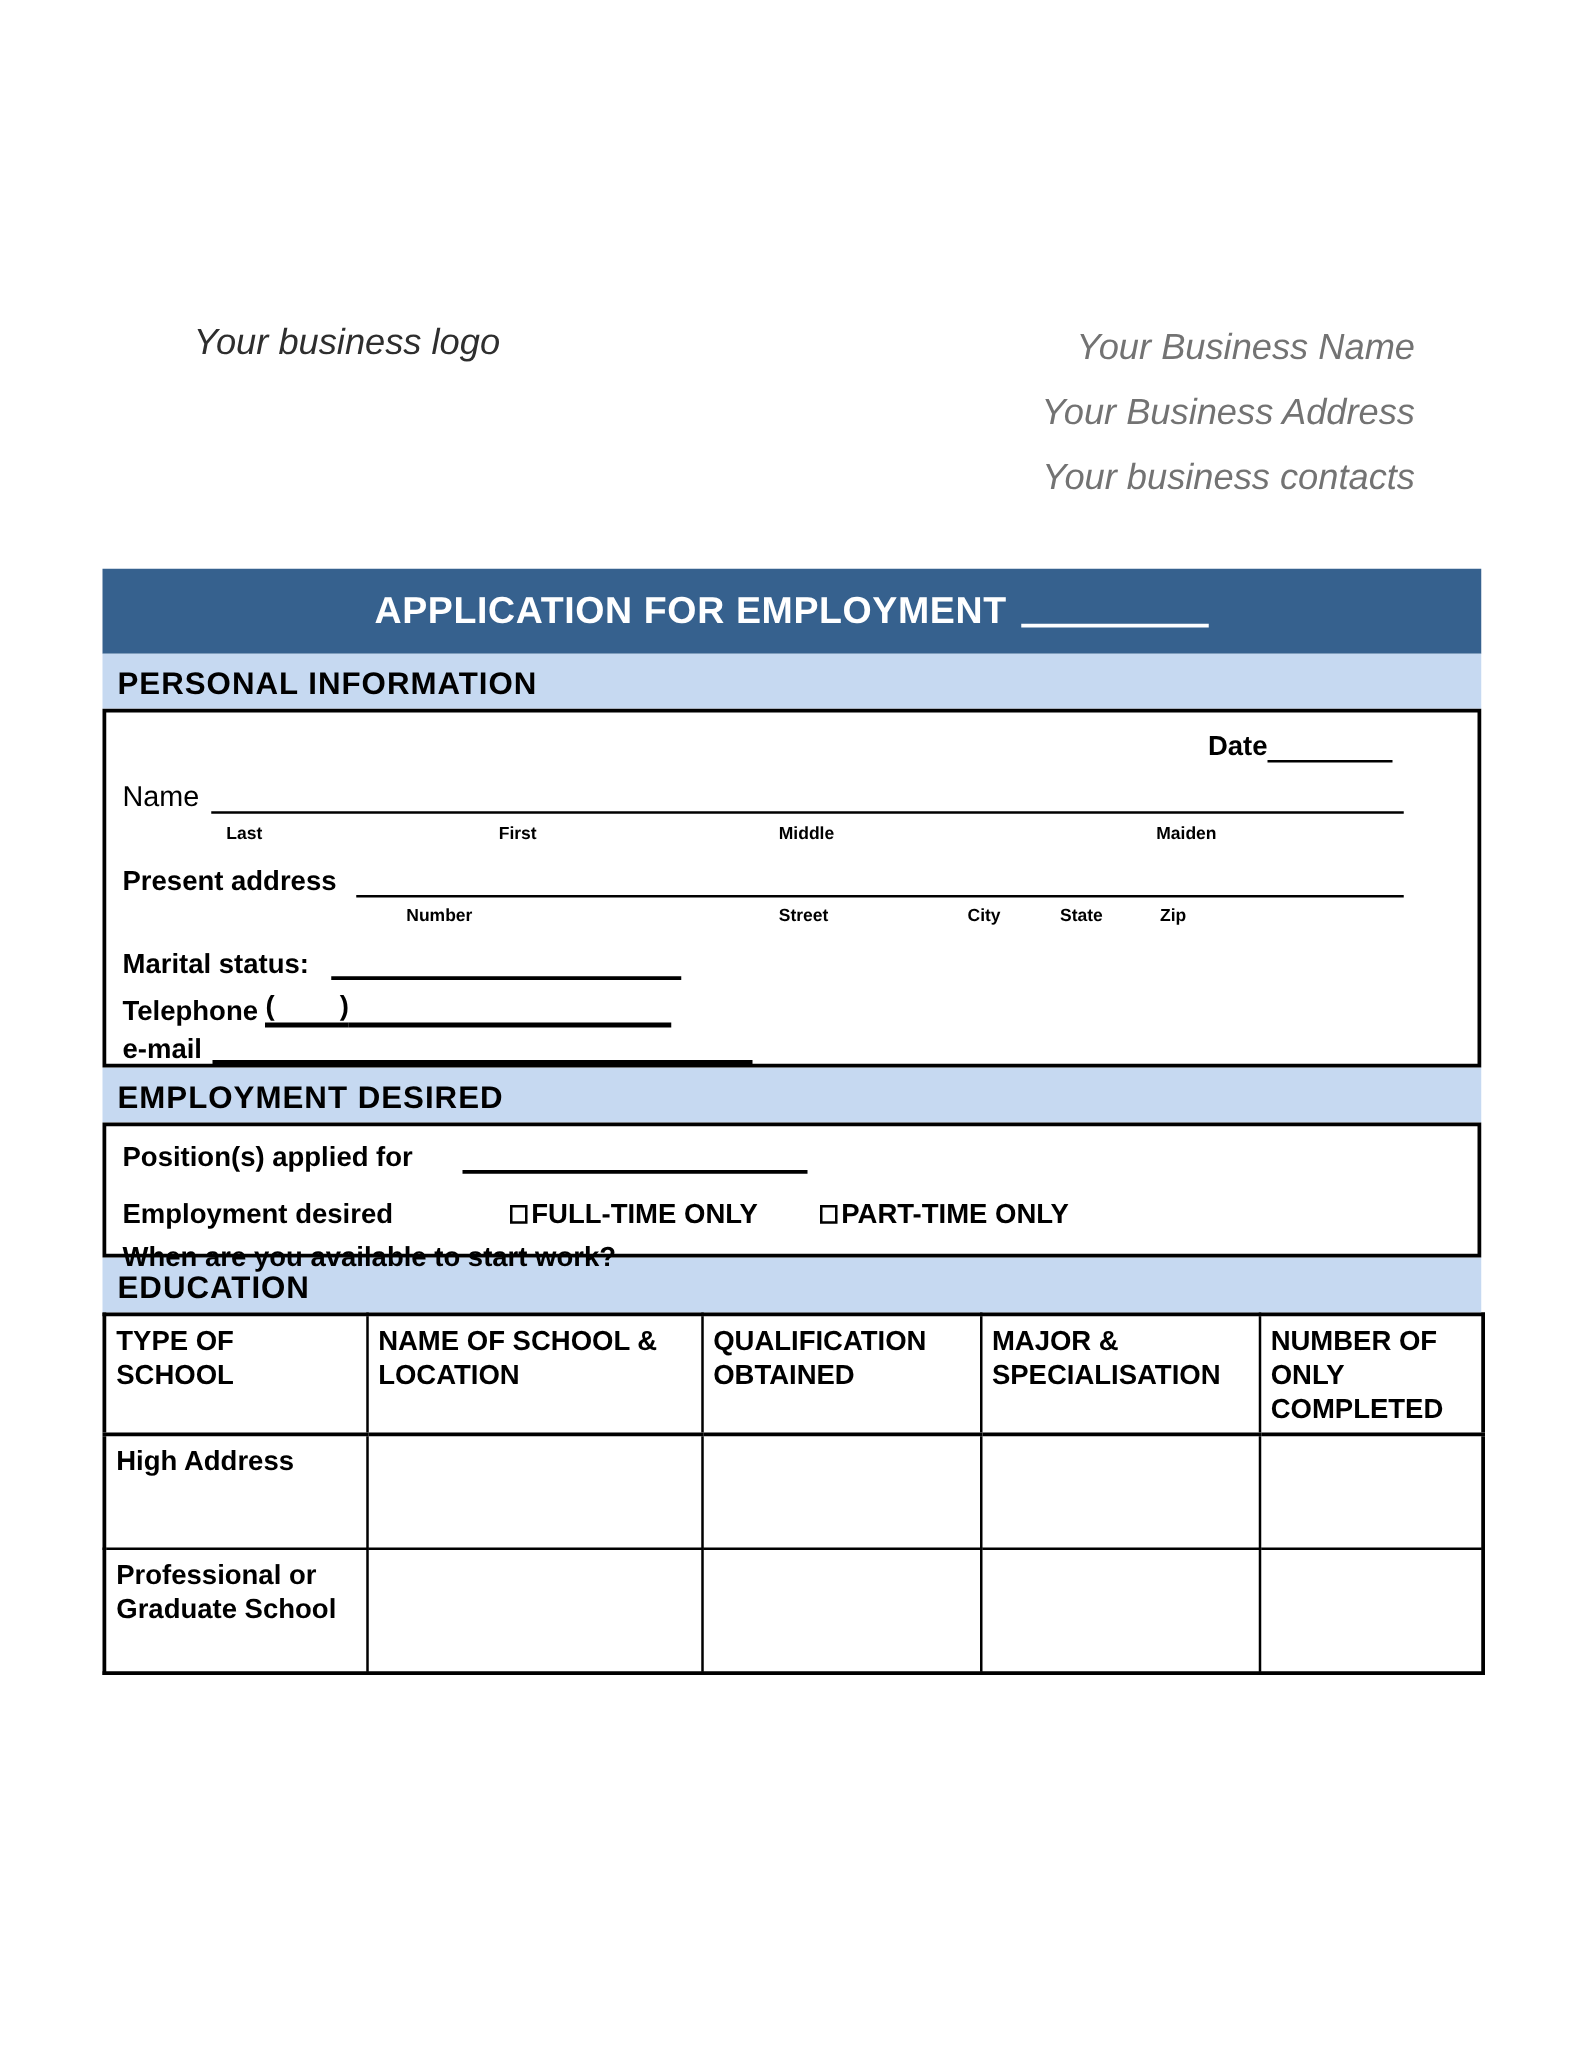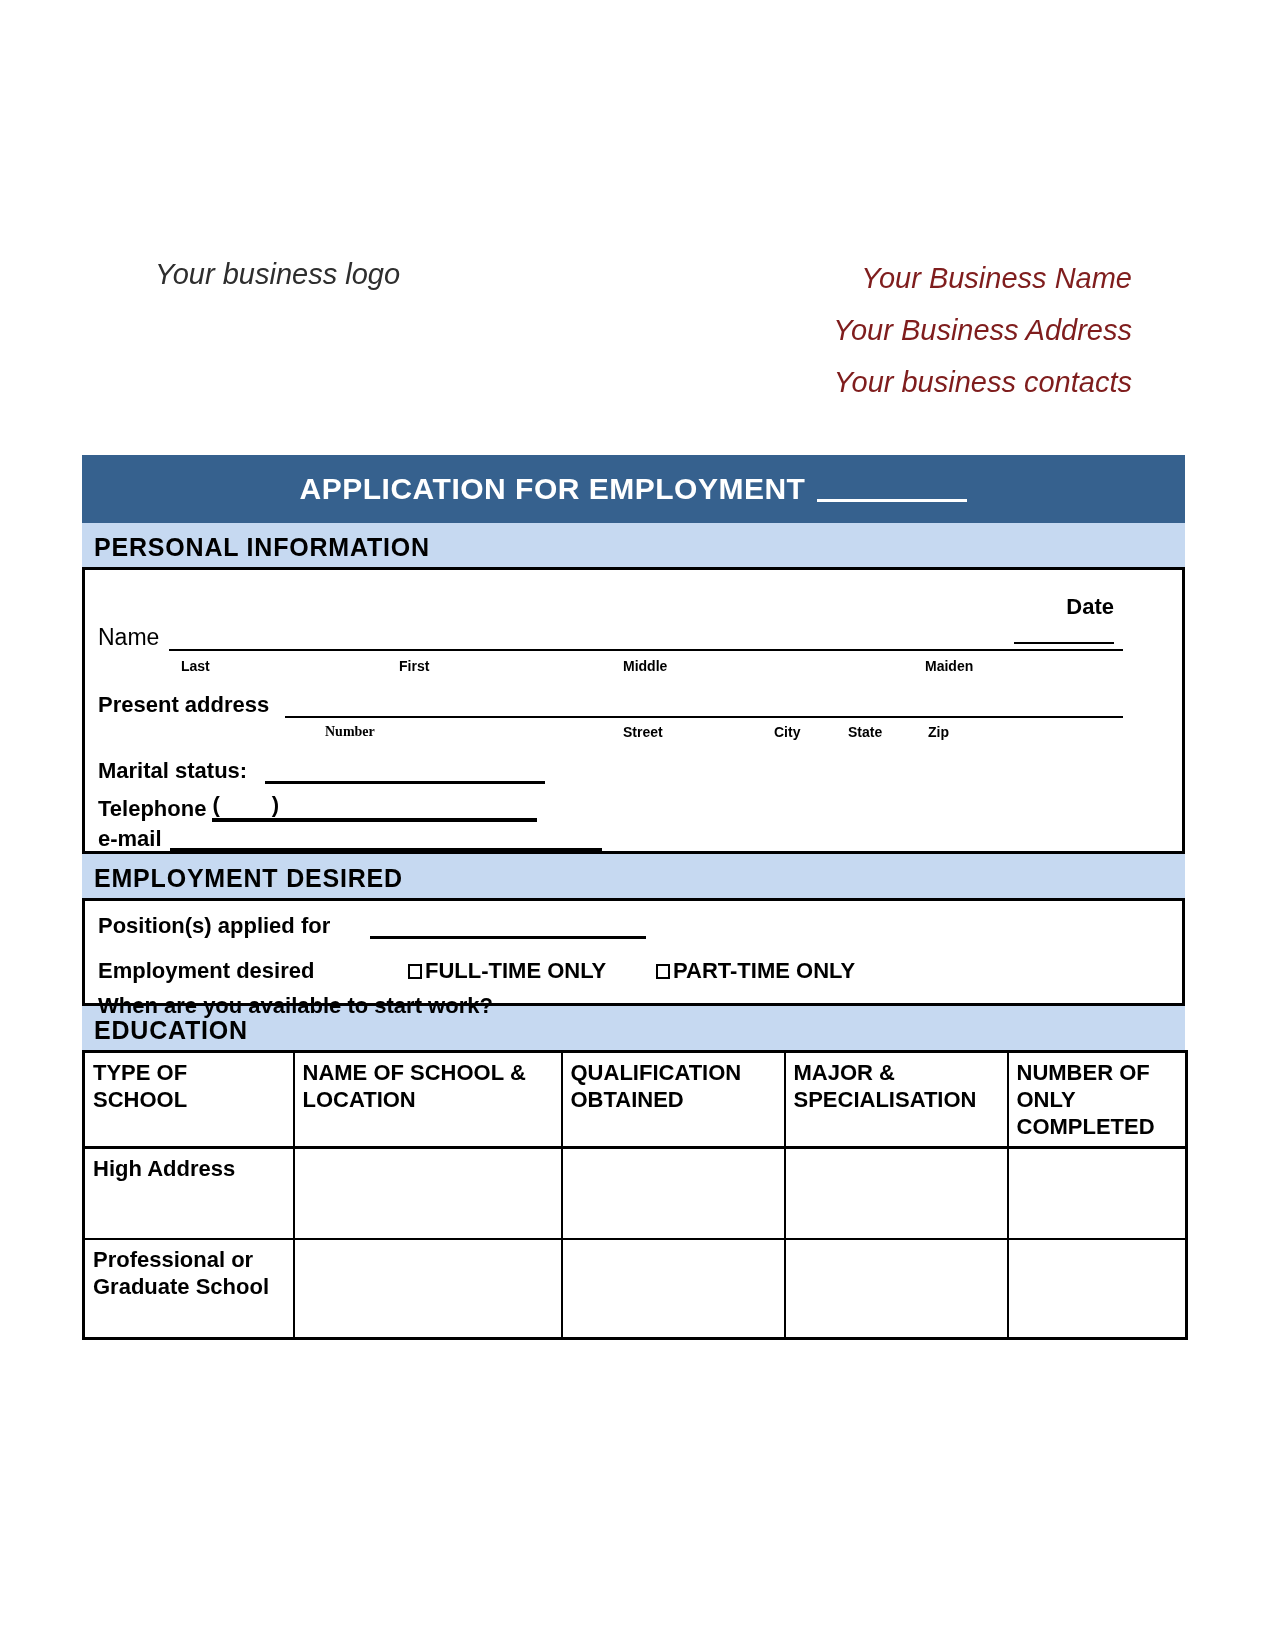--- a/index.html
+++ b/index.html
@@ -9,21 +9,21 @@
 
   
   .notice { position:absolute; left:137px; top:148px; width:998px; height:64px;
             background:#c6d9f1; border:3px solid #0b1a2b; padding:4px 12px; }
   .notice p { font-style:italic; font-size:23px; line-height:26px; color:#22374e;
               text-align:justify; letter-spacing:0.2px; }
 
   
   .logo-ph { position:absolute; left:155px; top:258px; font-style:italic; font-size:29px; color:#2e2e2e; }
   .brand { position:absolute; left:600px; top:252px; width:532px; text-align:right; }
-  .brand div { font-style:italic; font-size:29px; color:#7f1d1d; line-height:52px; }
+  .brand div { font-style:italic; font-size:29px; color:#737373; line-height:52px; }
 
   
   .form { position:absolute; left:82px; top:455px; width:1103px; }
 
   .title-band { height:68px; background:#36618e; color:#fff; display:flex;
                 align-items:center; justify-content:center; }
   .title-band .t { font-weight:bold; font-size:30px; letter-spacing:0.5px; }
   .blank-title { display:inline-block; width:150px; height:26px;
                  border-bottom:3px solid #fff; margin-left:12px; }
 
@@ -35,21 +35,21 @@
   .box2 { height:108px; }
 
   .row { position:absolute; left:13px; right:15px; display:flex; align-items:flex-end; }
   .lbl { font-weight:bold; font-size:22px; white-space:nowrap; }
   .lbl-n { font-weight:normal; font-size:23px; white-space:nowrap; }
   .blank { display:inline-block; border-bottom:2px solid #000; height:24px; }
   .thick { border-bottom-width:4px; }
   .med { border-bottom-width:3px; }
   .grow { flex:1 1 auto; }
 
-  .r-date  { top:24px; justify-content:flex-end; right:68px;flex-direction:column; }
+  .r-date  { top:14px; justify-content:flex-end; right:68px; }
   .r-name  { top:54px; }
   .r-name .grow { margin-left:10px; margin-right:44px; }
   .subrow { position:absolute; left:0; right:0; }
   .subrow span { position:absolute; font-weight:bold; font-size:14px; white-space:nowrap; }
   .r-namesub { top:88px; }
   .r-addr { top:122px; }
   .r-addr .grow { margin-left:16px; margin-right:44px; }
   .r-addrsub { top:154px; }
   .r-marital { top:188px; }
   .r-phone { top:222px; }
@@ -114,21 +114,21 @@
         <span style="left:538px;">Middle</span>
         <span style="left:840px;">Maiden</span>
       </div>
 
       <div class="row r-addr">
         <span class="lbl">Present address</span>
         <span class="blank grow"></span>
       </div>
 
       <div class="subrow r-addrsub">
-        <span style="left:240px;font-family:Liberation Serif, serif;">Number</span>
+        <span style="left:240px;">Number</span>
         <span style="left:538px;">Street</span>
         <span style="left:689px;">City</span>
         <span style="left:763px;">State</span>
         <span style="left:843px;">Zip</span>
       </div>
 
       <div class="row r-marital">
         <span class="lbl">Marital status:</span>
         <span class="blank med" style="width:280px; margin-left:18px;"></span>
       </div>

